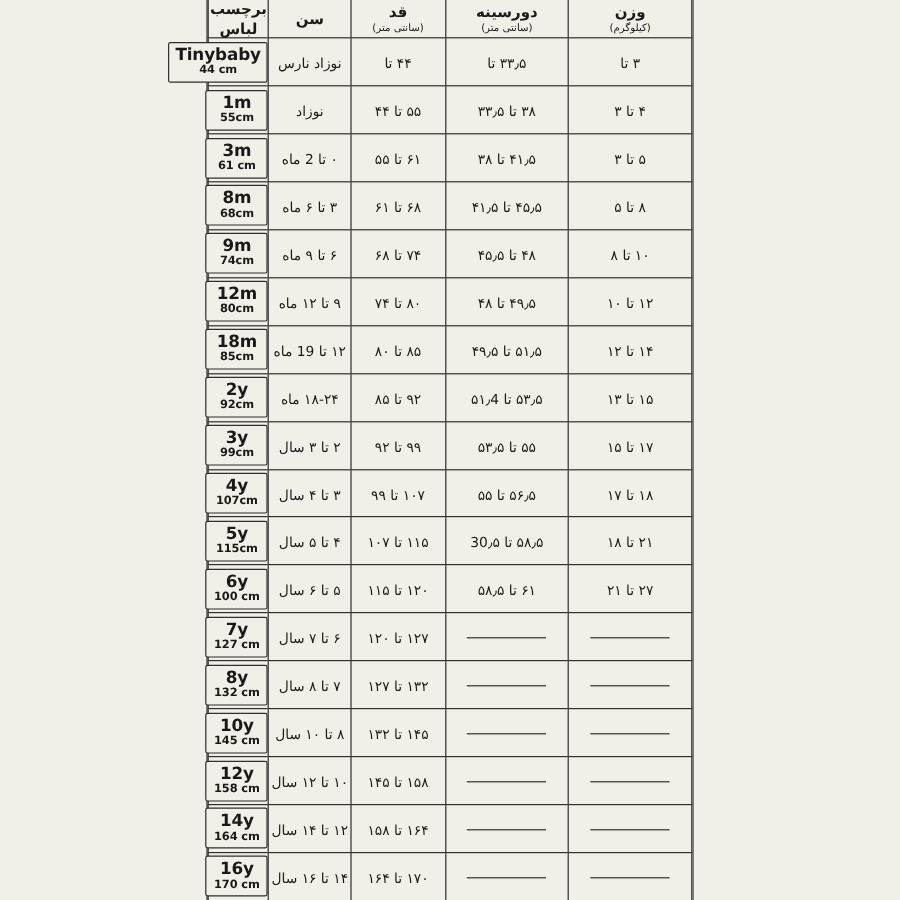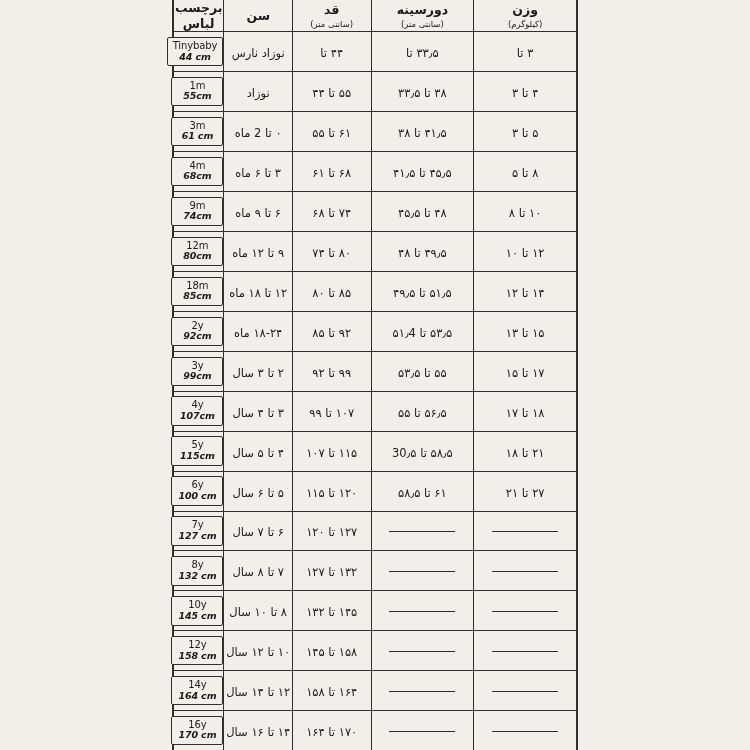--- a/index.html
+++ b/index.html
@@ -90,32 +90,31 @@
     display: inline-block;
     border: 1px solid #2f2f2f;
     border-radius: 2px;
     padding: 2px 5px 3px 5px;
     min-width: 40px;
     background: #f2efe9;
     direction: ltr;
   }
   .tag .t1 {
     display: block;
-    font-size: 10px;
-    font-weight: normal;
+    font-size: 14px;
+    font-weight: bold;
     line-height: 1.15;
     letter-spacing: -0.1px;
   }
   .tag .t2 {
     display: block;
     font-size: 9.5px;
     font-weight: bold;
     line-height: 1.15;
     letter-spacing: -0.1px;
-    font-style: italic;
   }
 </style>
 </head>
 <body>
 
 <div id="page">
   <div class="table-wrap">
     <table class="size-table">
       <colgroup>
         <col class="c-weight">
@@ -166,41 +165,41 @@
             <td><span class="cell-text">۴۱٫۵ تا ۳۸</span></td>
             <td><span class="cell-text">۶۱ تا ۵۵</span></td>
             <td><span class="cell-text">۰ تا 2 ماه</span></td>
             <td><span class="tag"><span class="t1">3m</span><span class="t2">61 cm</span></span></td>
           </tr>
           <tr>
             <td><span class="cell-text">۸ تا ۵</span></td>
             <td><span class="cell-text">۴۵٫۵ تا ۴۱٫۵</span></td>
             <td><span class="cell-text">۶۸ تا ۶۱</span></td>
             <td><span class="cell-text">۳ تا ۶ ماه</span></td>
-            <td><span class="tag"><span class="t1">4m</span><span class="t2">68cm</span></span></td>
+            <td><span class="tag"><span class="t1">8m</span><span class="t2">68cm</span></span></td>
           </tr>
           <tr>
             <td><span class="cell-text">۱۰ تا ۸</span></td>
             <td><span class="cell-text">۴۸ تا ۴۵٫۵</span></td>
             <td><span class="cell-text">۷۴ تا ۶۸</span></td>
             <td><span class="cell-text">۶ تا ۹ ماه</span></td>
             <td><span class="tag"><span class="t1">9m</span><span class="t2">74cm</span></span></td>
           </tr>
           <tr>
             <td><span class="cell-text">۱۲ تا ۱۰</span></td>
             <td><span class="cell-text">۴۹٫۵ تا ۴۸</span></td>
             <td><span class="cell-text">۸۰ تا ۷۴</span></td>
             <td><span class="cell-text">۹ تا ۱۲ ماه</span></td>
             <td><span class="tag"><span class="t1">12m</span><span class="t2">80cm</span></span></td>
           </tr>
           <tr>
             <td><span class="cell-text">۱۴ تا ۱۲</span></td>
             <td><span class="cell-text">۵۱٫۵ تا ۴۹٫۵</span></td>
             <td><span class="cell-text">۸۵ تا ۸۰</span></td>
-            <td><span class="cell-text">۱۲ تا ۱۸ ماه</span></td>
+            <td><span class="cell-text">۱۲ تا 19 ماه</span></td>
             <td><span class="tag"><span class="t1">18m</span><span class="t2">85cm</span></span></td>
           </tr>
           <tr>
             <td><span class="cell-text">۱۵ تا ۱۳</span></td>
             <td><span class="cell-text">۵۳٫۵ تا ۵۱٫4</span></td>
             <td><span class="cell-text">۹۲ تا ۸۵</span></td>
             <td><span class="cell-text">۱۸-۲۴ ماه</span></td>
             <td><span class="tag"><span class="t1">2y</span><span class="t2">92cm</span></span></td>
           </tr>
           <tr>

